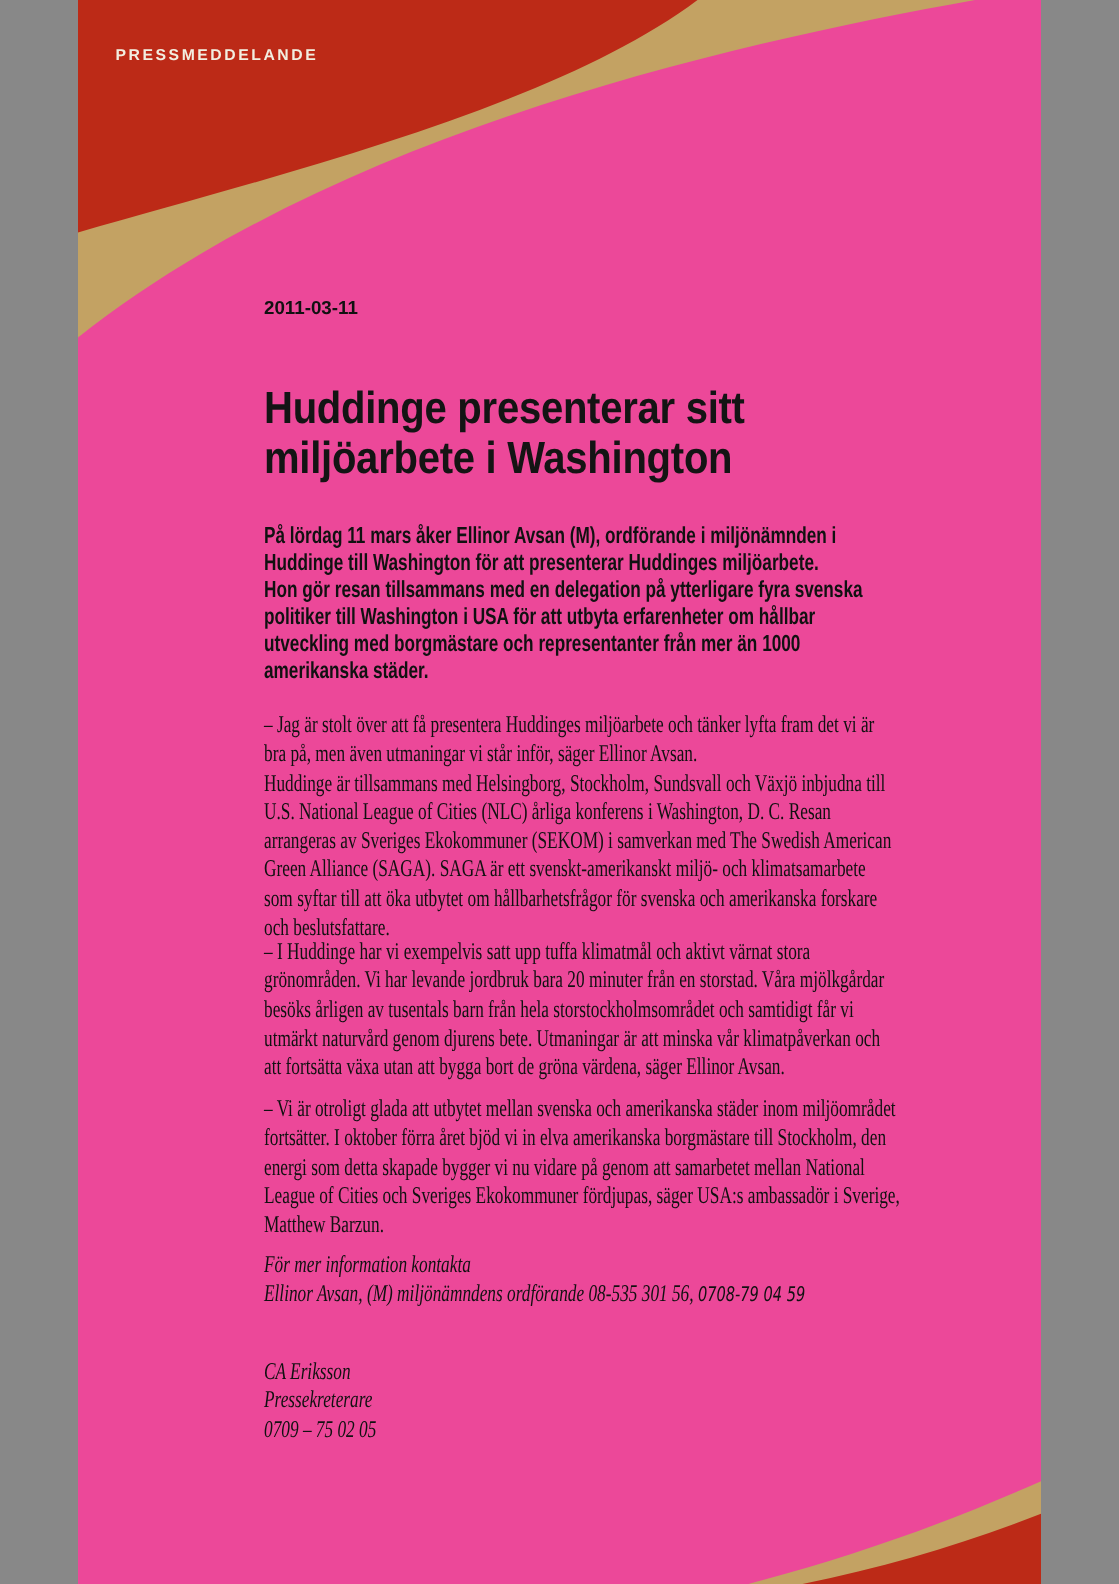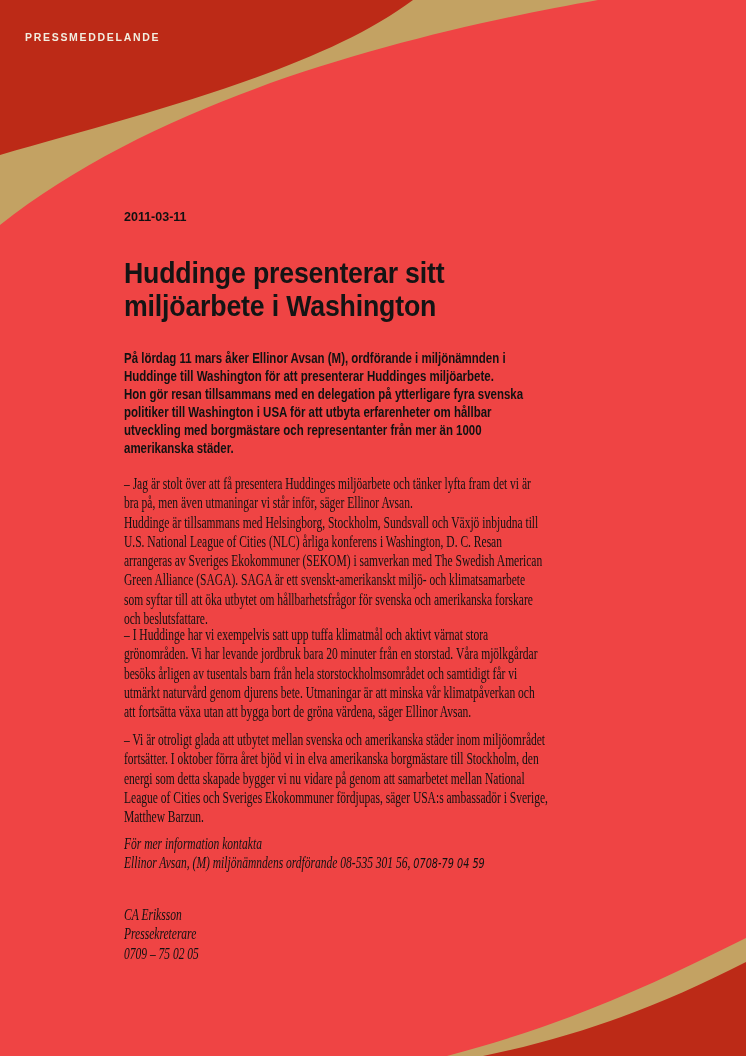--- a/index.html
+++ b/index.html
@@ -1,17 +1,17 @@
 <!DOCTYPE html>
 <html><head>
 <meta charset="utf-8">
 <style>
   html,body{margin:0;padding:0;background:#888;}
   .page{
-    position:relative;width:746px;height:1056px;background:#ef4444;
+    position:relative;width:642px;height:1056px;background:#ec4899;
     margin:0 auto;overflow:hidden;
     font-family:"Liberation Serif", serif;color:#111;
   }
   svg.swoosh{position:absolute;left:0;display:block;}
   #header-art{top:0;}
   #footer-art{bottom:0;}
   .pm-label{
     position:absolute;left:25px;top:31px;
     font-family:"Liberation Sans", sans-serif;font-weight:bold;
     font-size:10.5px;letter-spacing:1.7px;color:#f2eee0;
@@ -19,21 +19,21 @@
   .logo{
     position:absolute;left:639px;top:40px;width:54px;text-align:center;
   }
   .logo svg{display:block;margin:0 auto;}
   .logo-text{
     font-family:"Liberation Sans", sans-serif;font-weight:bold;
     font-size:8px;line-height:9.5px;color:#181818;letter-spacing:0.2px;
   }
   .col{position:absolute;left:124px;white-space:pre;transform-origin:0 0;}
   .date{
-    top:210px;font-family:"Liberation Sans", sans-serif;font-weight:bold;
+    top:198px;font-family:"Liberation Sans", sans-serif;font-weight:bold;
     font-size:12.5px;line-height:15px;
   }
   .headline{
     top:256px;font-family:"Liberation Sans", sans-serif;font-weight:bold;
     font-size:30px;line-height:33px;letter-spacing:-0.2px;color:#141414;
     transform:scaleX(0.89);
   }
   .lead{
     top:349px;font-family:"Liberation Sans", sans-serif;font-weight:bold;
     font-size:15.5px;line-height:18px;transform:scaleX(0.74);

